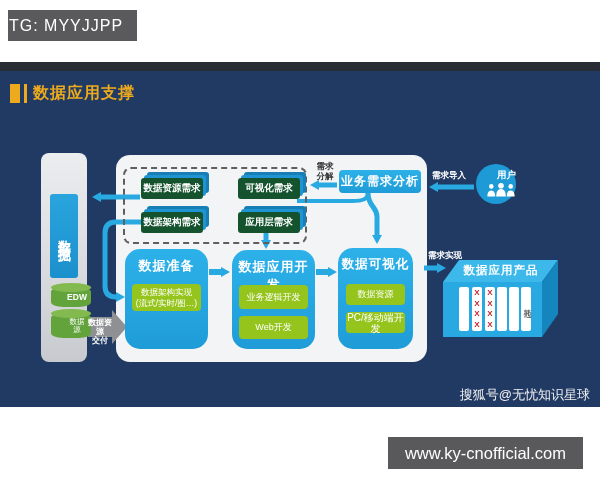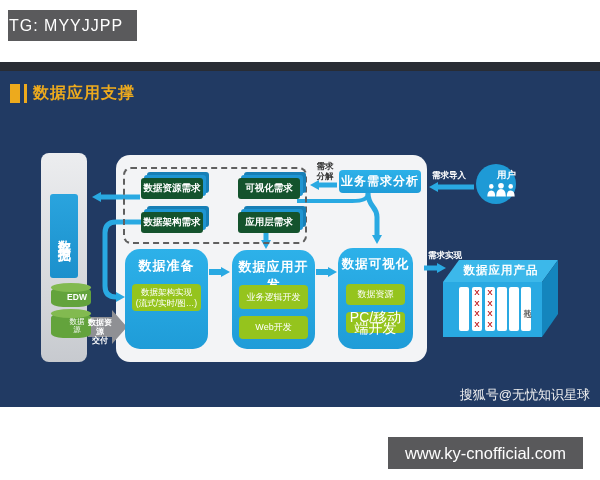--- a/index.html
+++ b/index.html
@@ -154,21 +154,21 @@
     <div class="gitem" style="left:7px;top:66px;width:69px;height:23px;">
       <span>Web开发</span>
     </div>
   </div>
 
   <div class="abs flow-box" style="left:338px;top:248px;width:75px;height:101px;">
     <div class="flow-title" style="font-size:12.5px;">数据可视化</div>
     <div class="gitem" style="left:8px;top:36px;width:59px;height:21px;">
       <span>数据资源</span>
     </div>
-    <div class="gitem" style="left:8px;top:64px;width:59px;height:21px;font-size:14px;">
+    <div class="gitem" style="left:8px;top:64px;width:59px;height:21px;font-size:10px;">
       <span>PC/移动端开发</span>
     </div>
   </div>
 
   <div class="abs analysis-box">
     <span>业务需求分析</span>
   </div>
 
   <div class="abs lbl-dark" style="left:312px;top:162px;width:26px;">
     <div>需求</div>

